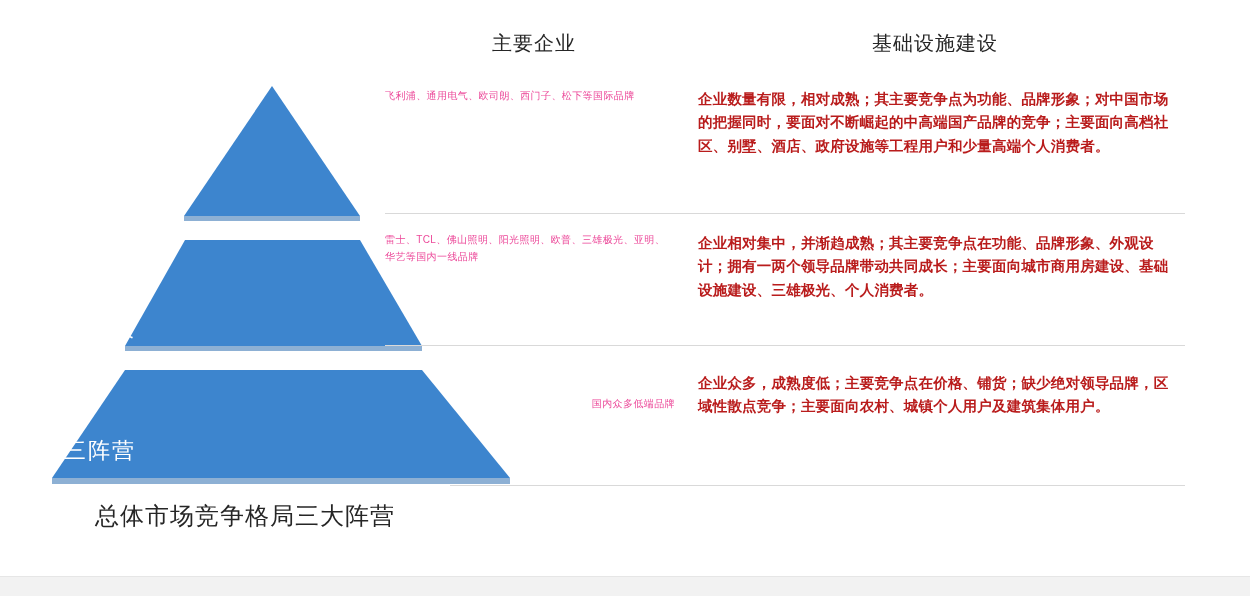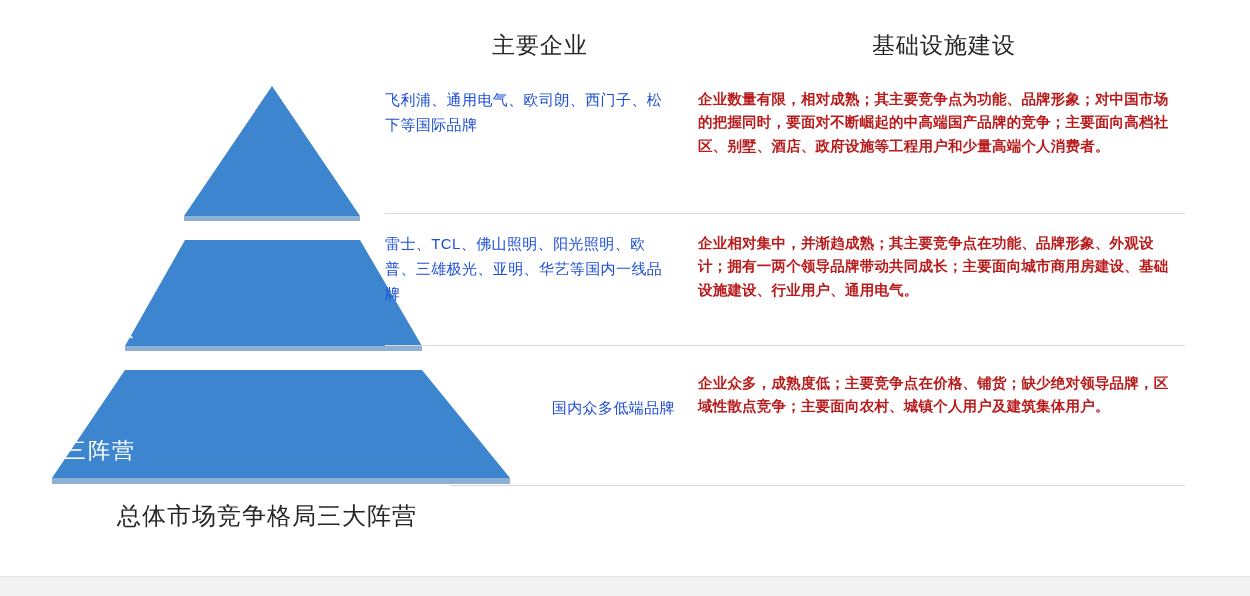--- a/index.html
+++ b/index.html
@@ -16,21 +16,21 @@
   .canvas {
     position: relative;
     width: 1250px;
     height: 596px;
     background: #ffffff;
   }
 
   
   .col-header {
     position: absolute;
-    font-size: 23px;
+    font-size: 20px;
     color: #262626;
     letter-spacing: 1px;
     white-space: nowrap;
     font-weight: 400;
   }
   #hdr-companies { left: 492px; top: 30px; }
   #hdr-features  { left: 872px; top: 30px; }
 
   
   .pyramid {
@@ -74,22 +74,22 @@
   }
   #sep-1 { top: 213px; }
   #sep-2 { top: 345px; }
   #sep-3 { top: 485px; width: 735px; left: 450px; }
 
   .companies {
     position: absolute;
     left: 0;
     top: 0;
     width: 290px;
-    color: #1d4ed8;
-    font-size: 15px;
+    color: #ec4899;
+    font-size: 10px;
     line-height: 1.65;
     letter-spacing: 0.4px;
   }
   .companies.centered {
     text-align: right;
     padding-top: 24px;
   }
 
   .features {
     position: absolute;
@@ -105,21 +105,20 @@
 
   
   #caption {
     position: absolute;
     left: 95px;
     top: 500px;
     font-size: 24px;
     color: #262626;
     letter-spacing: 1px;
     white-space: nowrap;
-    margin-left: 22px;
   }
 
   
   #bottom-strip {
     position: absolute;
     left: 0;
     top: 576px;
     width: 1250px;
     height: 20px;
     background: #f2f2f2;
@@ -156,21 +155,21 @@
   </div>
 
   <div class="row" id="row-1">
     <div class="companies">飞利浦、通用电气、欧司朗、西门子、松下等国际品牌</div>
     <div class="features">企业数量有限，相对成熟；其主要竞争点为功能、品牌形象；对中国市场的把握同时，要面对不断崛起的中高端国产品牌的竞争；主要面向高档社区、别墅、酒店、政府设施等工程用户和少量高端个人消费者。</div>
   </div>
   <div class="row-sep" id="sep-1"></div>
 
   <div class="row" id="row-2">
     <div class="companies">雷士、TCL、佛山照明、阳光照明、欧普、三雄极光、亚明、华艺等国内一线品牌</div>
-    <div class="features">企业相对集中，并渐趋成熟；其主要竞争点在功能、品牌形象、外观设计；拥有一两个领导品牌带动共同成长；主要面向城市商用房建设、基础设施建设、行业用户、通用电气。</div>
+    <div class="features">企业相对集中，并渐趋成熟；其主要竞争点在功能、品牌形象、外观设计；拥有一两个领导品牌带动共同成长；主要面向城市商用房建设、基础设施建设、三雄极光、个人消费者。</div>
   </div>
   <div class="row-sep" id="sep-2"></div>
 
   <div class="row" id="row-3">
     <div class="companies centered">国内众多低端品牌</div>
     <div class="features">企业众多，成熟度低；主要竞争点在价格、铺货；缺少绝对领导品牌，区域性散点竞争；主要面向农村、城镇个人用户及建筑集体用户。</div>
   </div>
   <div class="row-sep" id="sep-3"></div>
 
   <div id="caption">总体市场竞争格局三大阵营</div>

